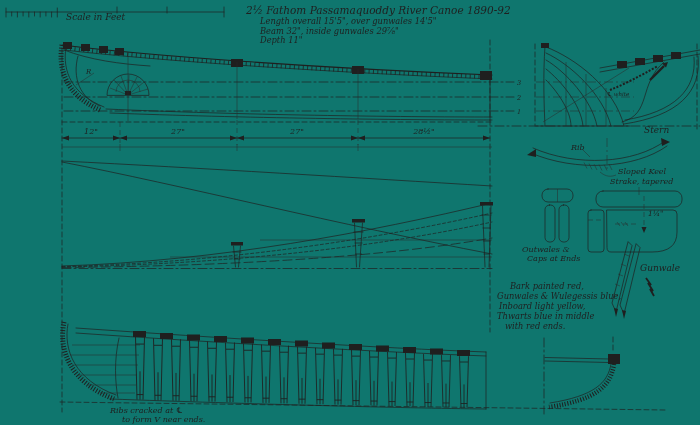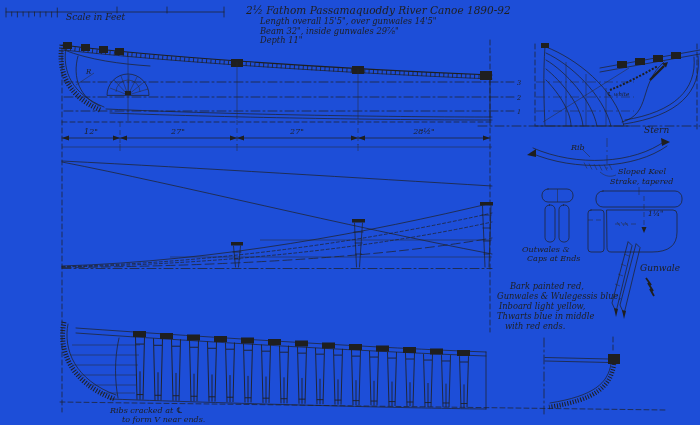--- a/index.html
+++ b/index.html
@@ -1,16 +1,16 @@
 <!DOCTYPE html>
 <html><head>
 <meta charset="utf-8">
 <style>
   html,body{margin:0;padding:0;background:#e8e8e4;}
-  .canvas{position:relative;width:700px;height:425px;background:#1d4ed8;overflow:hidden;}
+  .canvas{position:relative;width:700px;height:425px;background:#0f766e;overflow:hidden;}
   svg{display:block;}
   .ink{stroke:#1f1f1f;fill:none;stroke-width:1.1;stroke-linecap:round;}
   .thin{stroke:#1f1f1f;fill:none;stroke-width:0.7;stroke-linecap:round;}
   .hair{stroke:#2a2a2a;fill:none;stroke-width:0.5;}
   .dash{stroke-dasharray:5,3;}
   .sdash{stroke-dasharray:3,2.4;}
   .ldash{stroke-dasharray:9,4;}
   .dashdot{stroke-dasharray:9,3,2,3;}
   .serr{stroke:#1f1f1f;fill:none;stroke-width:5;stroke-dasharray:1,1.7;stroke-linecap:butt;}
   .blk{fill:#1f1f1f;stroke:none;}

